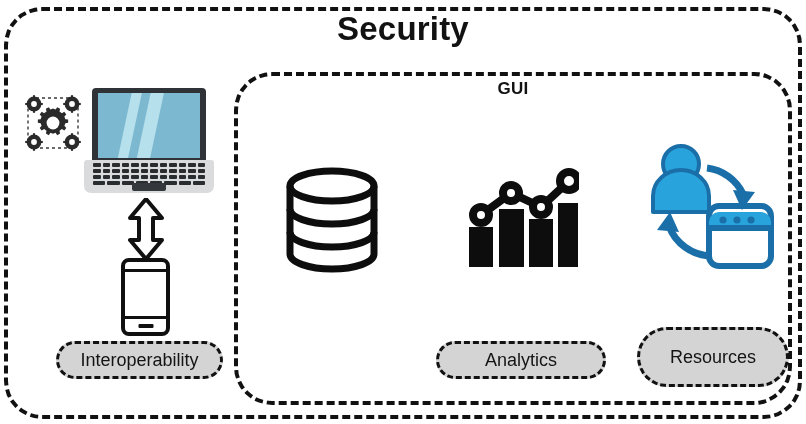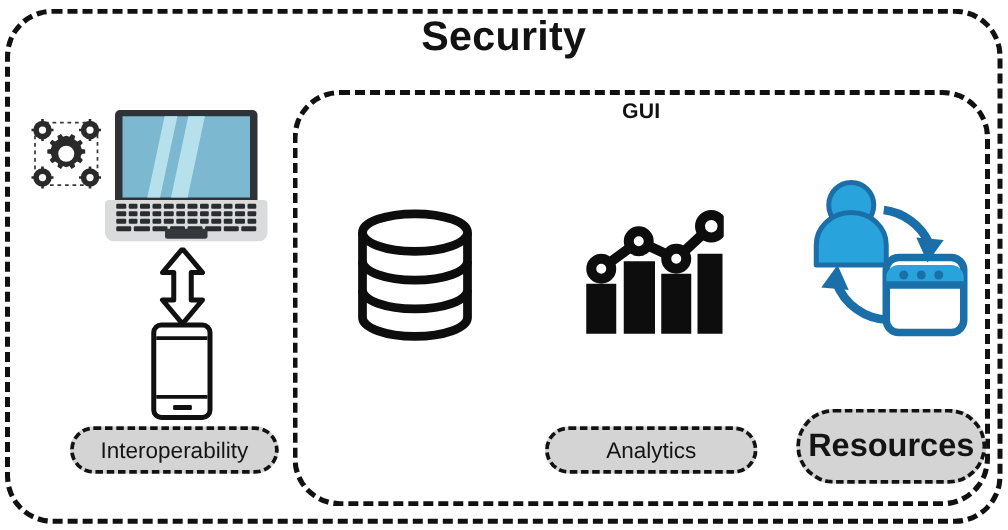--- a/index.html
+++ b/index.html
@@ -75,22 +75,21 @@
     font-size: 18px;
     line-height: 1.12;
     padding: 2px 6px;
   }
   #pill-interoperability { left: 56px;  top: 341px; width: 167px; height: 38px; }
   #pill-persistence      { left: 254px; top: 341px; width: 159px; height: 38px; }
   #pill-analytics        { left: 436px; top: 341px; width: 170px; height: 38px; }
   #pill-resources {
     left: 637px; top: 327px; width: 152px; height: 60px;
     border-radius: 32px;
-    font-size: 26px;
-    font-weight: bold;
+    font-size: 18px;
   }
 
   
   #gears-icon {
     position: absolute;
     left: 22px;
     top: 92px;
     width: 62px;
     height: 62px;
   }

